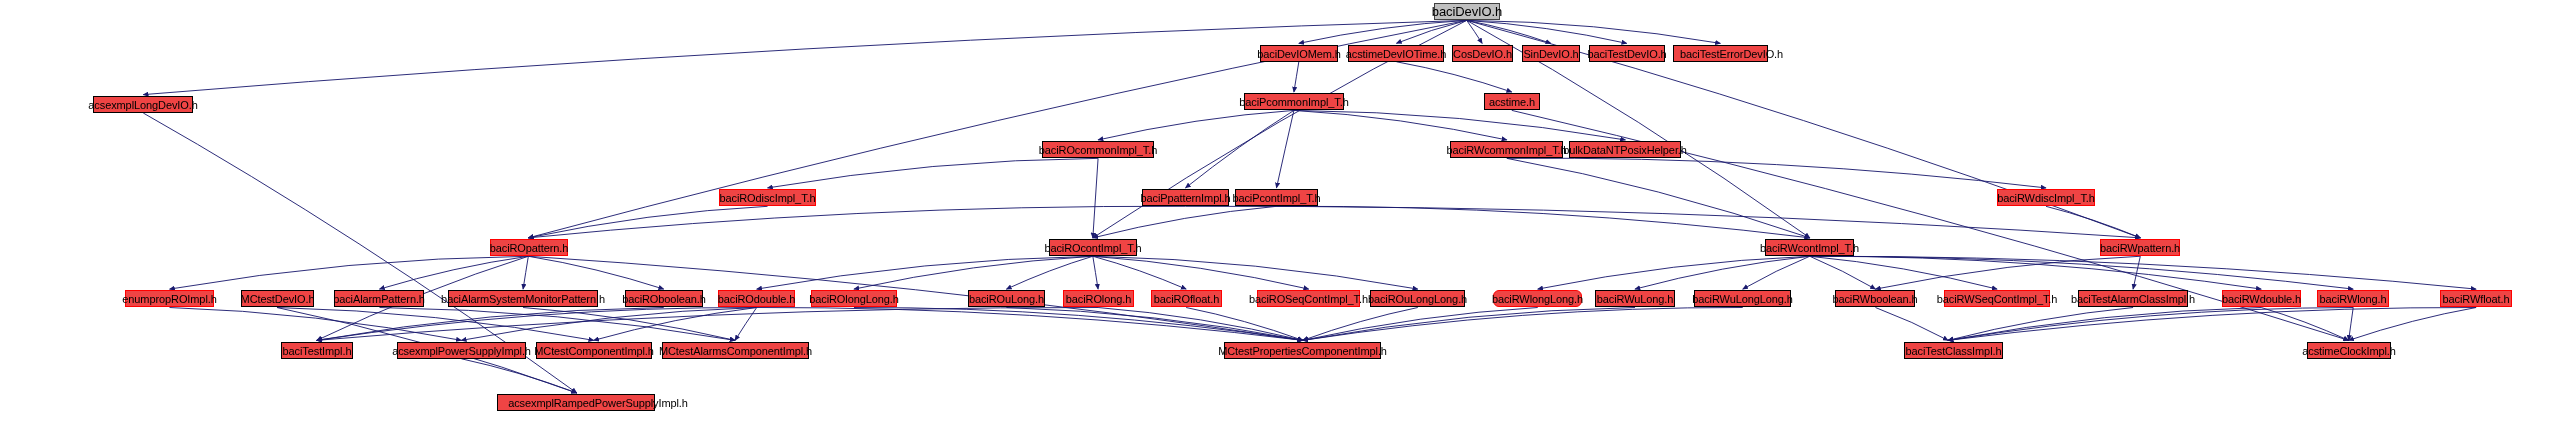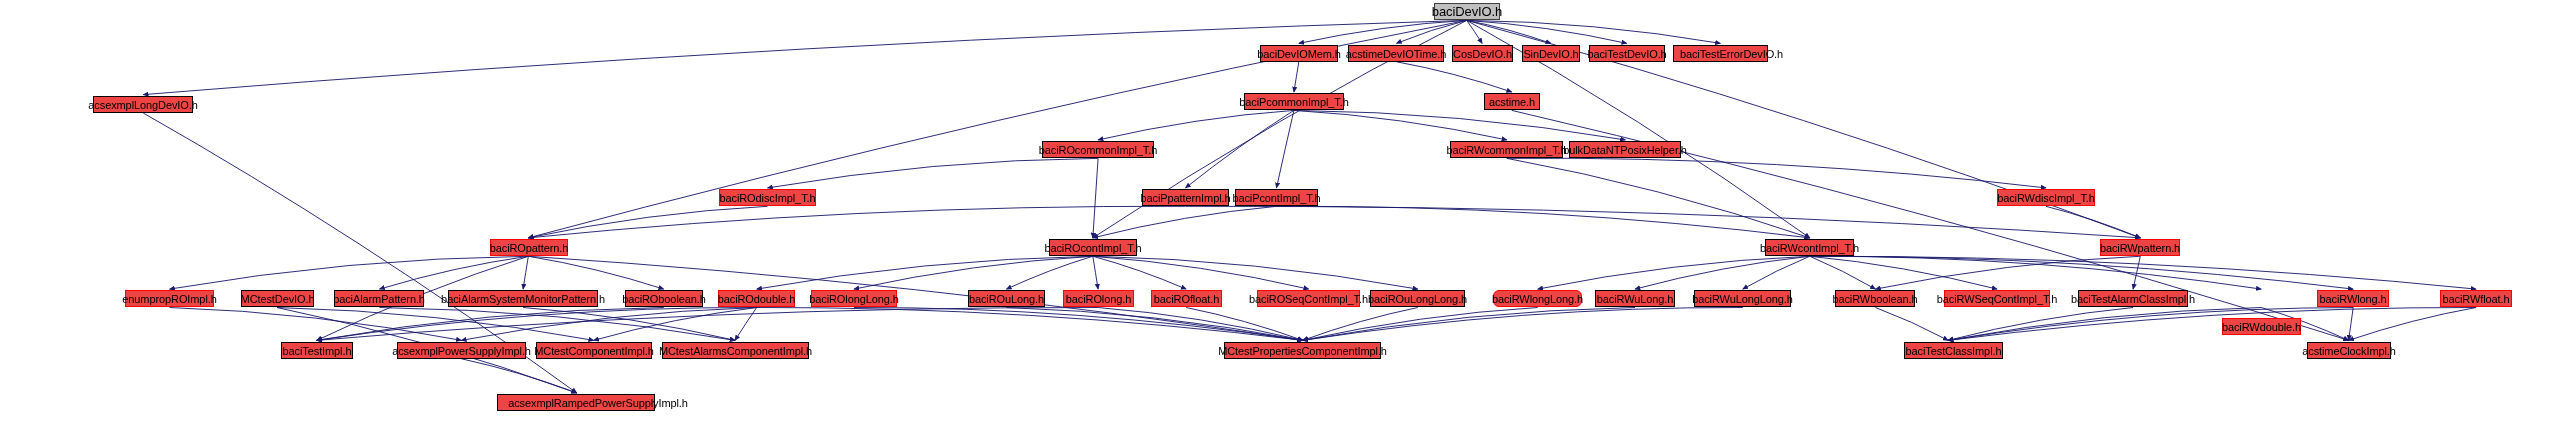--- a/index.html
+++ b/index.html
@@ -141,21 +141,21 @@
       <div class="node red" style="left: 1063px; top: 290px; width: 71px;">baciROlong.h</div>
       <div class="node red" style="left: 1151px; top: 290px; width: 71px;">baciROfloat.h</div>
       <div class="node red" style="left: 1257px; top: 290px; width: 103px;">baciROSeqContImpl_T.h</div>
       <div class="node" style="left: 1370px; top: 290px; width: 95px;">baciROuLongLong.h</div>
       <div class="node red" style="left: 1493px; top: 290px; width: 89px; border-radius: 6px;">baciRWlongLong.h</div>
       <div class="node" style="left: 1595px; top: 290px; width: 80px;">baciRWuLong.h</div>
       <div class="node" style="left: 1694px; top: 290px; width: 97px;">baciRWuLongLong.h</div>
       <div class="node" style="left: 1835px; top: 290px; width: 80px;">baciRWboolean.h</div>
       <div class="node red" style="left: 1944px; top: 290px; width: 106px;">baciRWSeqContImpl_T.h</div>
       <div class="node" style="left: 2078px; top: 290px; width: 110px;">baciTestAlarmClassImpl.h</div>
-      <div class="node red" style="left: 2222px; top: 290px; width: 79px; margin-top: 28px;">baciRWdouble.h</div>
+      <div class="node red" style="left: 2222px; top: 290px; width: 79px;">baciRWdouble.h</div>
       <div class="node red" style="left: 2317px; top: 290px; width: 72px;">baciRWlong.h</div>
       <div class="node red" style="left: 2440px; top: 290px; width: 72px;">baciRWfloat.h</div>
       <div class="node" style="left: 281px; top: 342px; width: 72px;">baciTestImpl.h</div>
       <div class="node" style="left: 397px; top: 342px; width: 129px;">acsexmplPowerSupplyImpl.h</div>
       <div class="node" style="left: 536px; top: 342px; width: 116px;">MCtestComponentImpl.h</div>
       <div class="node" style="left: 662px; top: 342px; width: 147px;">MCtestAlarmsComponentImpl.h</div>
       <div class="node" style="left: 1224px; top: 342px; width: 157px;">MCtestPropertiesComponentImpl.h</div>
       <div class="node" style="left: 1904px; top: 342px; width: 99px;">baciTestClassImpl.h</div>
       <div class="node" style="left: 2307px; top: 342px; width: 84px;">acstimeClockImpl.h</div>
       <div class="node" style="left: 497px; top: 394px; width: 158px; padding-left: 44px;">acsexmplRampedPowerSupplyImpl.h</div>

